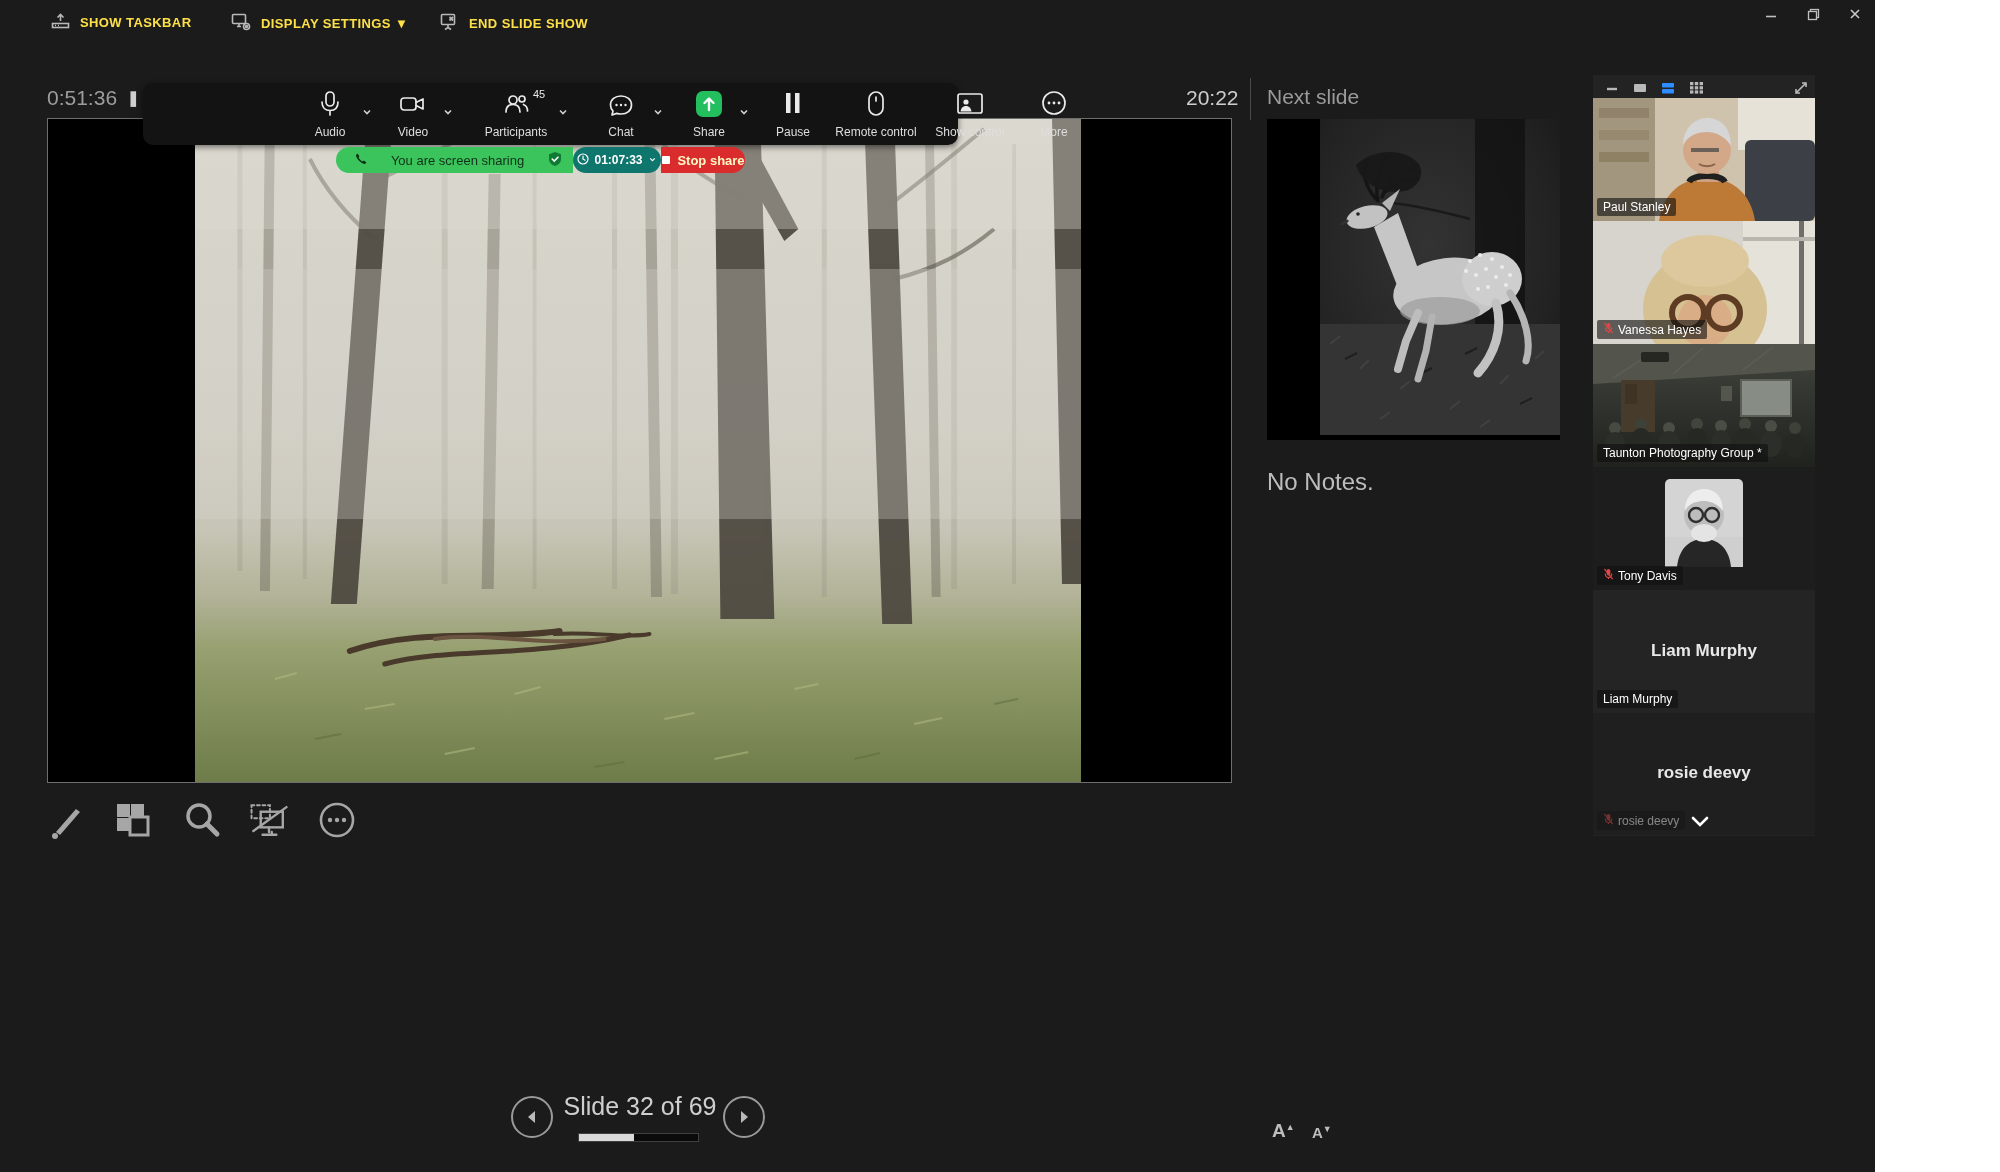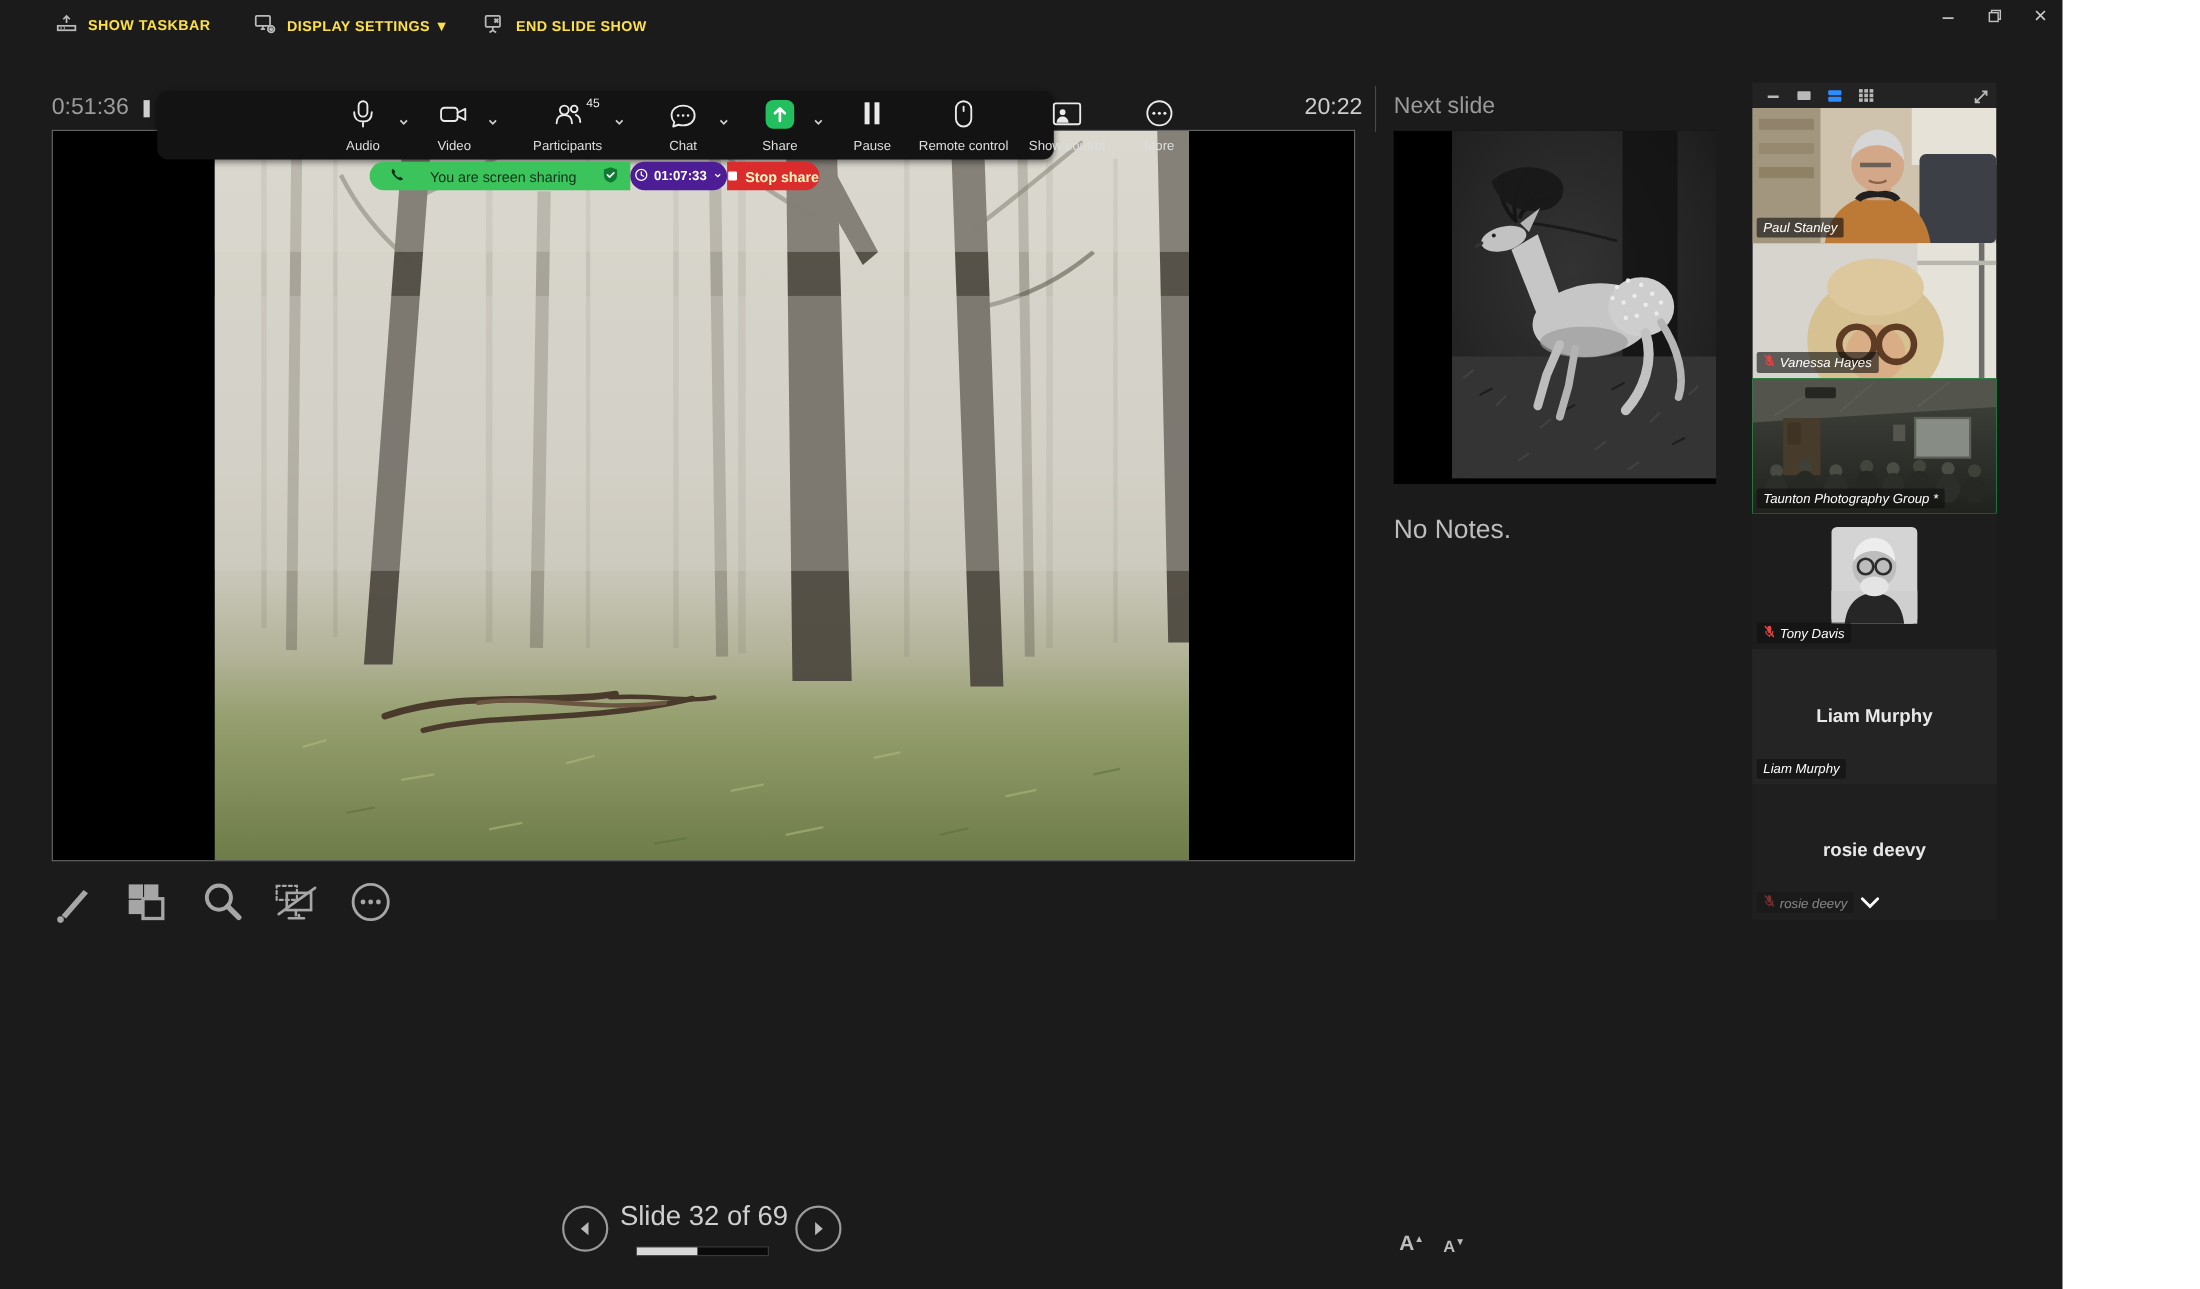--- a/index.html
+++ b/index.html
@@ -31,42 +31,42 @@
   .zitem { position:absolute; top:7px; width:90px; height:50px; display:flex; flex-direction:column; align-items:center; cursor:pointer; }
   .zitem .zlabel { position:absolute; bottom:1px; color:#dedede; font-size:12px; white-space:nowrap; }
   .zitem svg.main { stroke:#eaeaea; fill:none; stroke-width:1.7; stroke-linecap:round; stroke-linejoin:round; }
   .zchev { position:absolute; top:14px; width:12px; height:12px; }
   .zchev svg { stroke:#cfcfcf; fill:none; stroke-width:1.6; }
   .zbadge { position:absolute; color:#eaeaea; font-size:11px;text-align:center; }
 
   
   .sharebar { position:absolute; left:336px; top:147px; height:26px; display:flex; align-items:stretch; }
   .share-green { display:flex; align-items:center; width:237px; background:#3cc45c; border-radius:13px 0 0 13px; color:#10311a; font-weight:400; font-size:13px; }
-  .share-pill { display:flex; align-items:center; gap:5px; width:88px; background:#4c1d95; border-radius:13px; color:#fff; font-weight:700; font-size:12px; justify-content:center; cursor:pointer; }
+  .share-pill { display:flex; align-items:center; gap:5px; width:88px; background:#0f766e; border-radius:13px; color:#fff; font-weight:700; font-size:12px; justify-content:center; cursor:pointer; }
   .share-red { display:flex; align-items:center; gap:6px; width:84px; background:#da2c2c; border-radius:0 13px 13px 0; color:#fef9c3; font-weight:700; font-size:13px; justify-content:center; cursor:pointer; }
 
   
   .anno { position:absolute; top:797px; width:46px; height:46px; display:flex; align-items:center; justify-content:center; cursor:pointer; }
   .anno svg { stroke:#a6a6a6; fill:none; stroke-width:2; stroke-linecap:round; }
 
   
   .navbtn { position:absolute; top:1096px; width:42px; height:42px; border:2px solid #9a9a9a; border-radius:50%; display:flex; align-items:center; justify-content:center; cursor:pointer; background:transparent; }
   .slide-counter { position:absolute; left:560px; top:1092px; width:160px; text-align:center; color:#cfcfcf; font-size:25px; }
   .progress { position:absolute; left:578px; top:1133px; width:121px; height:9px; background:#0a0a0a; border:1px solid #3f3f3f; }
   .progress-fill { height:100%; background:#d9d9d9; }
 
   .font-btn { position:absolute; top:1120px; color:#bdbdbd; cursor:pointer; font-weight:700; }
 
   
   .ppanel { position:absolute; left:1593px; top:75px; width:222px; height:761px; background:#232323; }
   .phead { position:relative; height:23px; }
   .phead .hicon { position:absolute; top:5px; cursor:pointer; }
   .tile { position:relative; width:222px; height:123px; overflow:hidden; cursor:pointer; background:#222; }
   .tile.active { outline:2px solid #23d959; outline-offset:-2px; }
-  .nametag { position:absolute; left:4px; bottom:5px; display:flex; align-items:center; gap:4px; background:rgba(16,16,16,.62); color:#fff; font-size:12px; padding:2px 6px; border-radius:2px; white-space:nowrap;font-style:italic; }
+  .nametag { position:absolute; left:4px; bottom:5px; display:flex; align-items:center; gap:4px; background:rgba(16,16,16,.62); color:#fff; font-size:12px; padding:2px 6px; border-radius:2px; white-space:nowrap; }
   .center-name { position:absolute; left:0; right:0; top:50%; transform:translateY(-55%); text-align:center; color:#e8e8e8; font-size:17px; font-weight:700; }
   .tile svg.scene { position:absolute; left:0; top:0; }
   .chev-more { position:absolute; left:96px; bottom:2px; cursor:pointer; }
 </style>
 </head>
 <body>
 
 <div class="screen">
 <div class="app">
 

